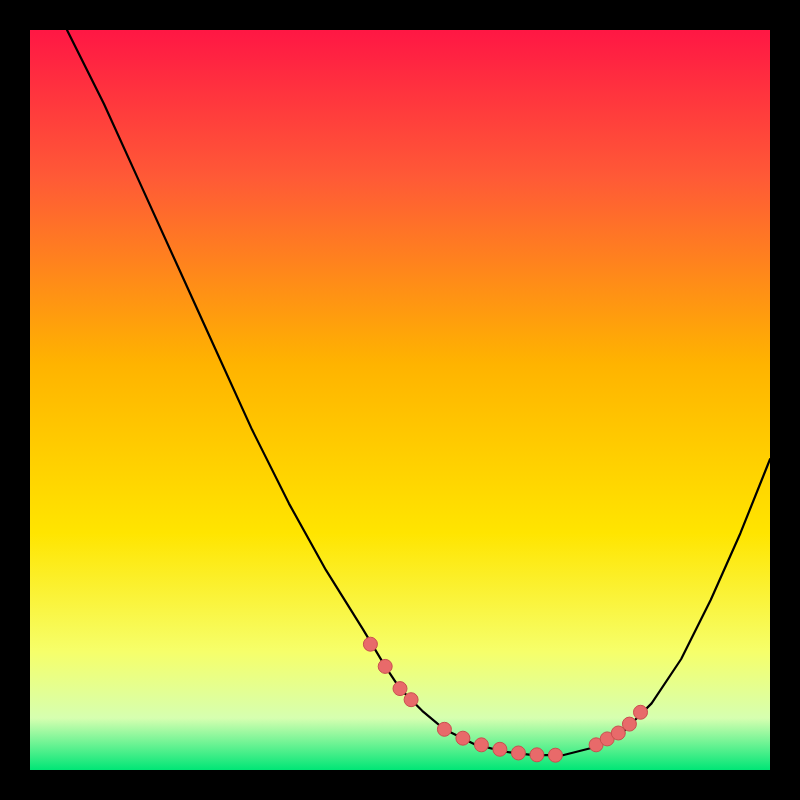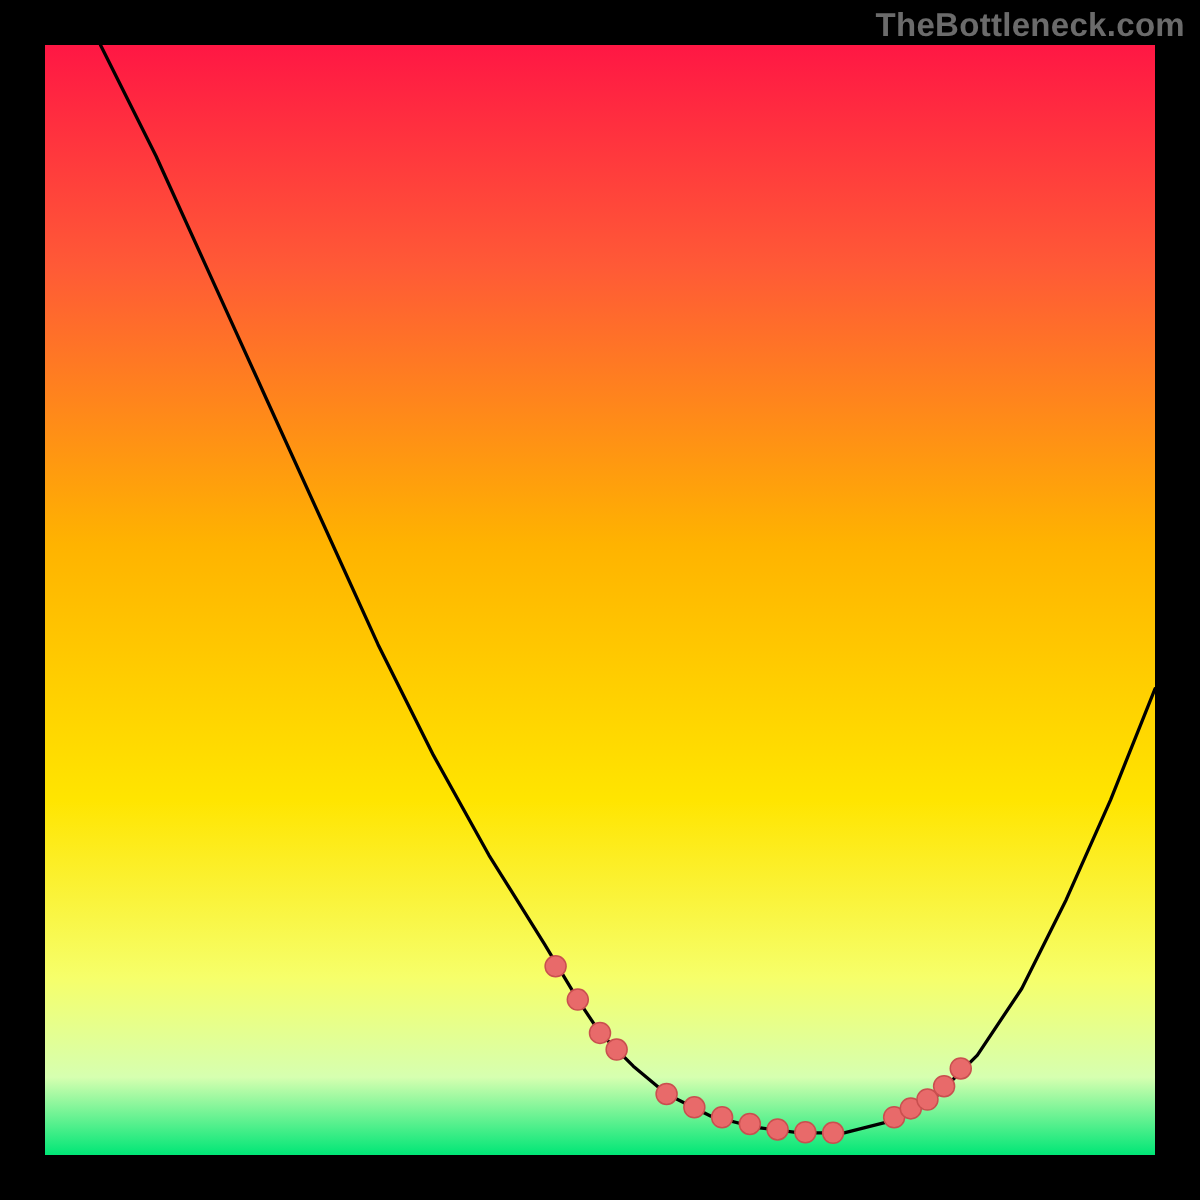--- a/index.html
+++ b/index.html
@@ -19,21 +19,20 @@
     position: absolute;
     left: 30px;
     top: 30px;
     width: 740px;
     height: 740px;
   }
 </style>
 </head>
 <body>
 <div class="container">
-  <div class="watermark">TheBottleneck.com</div>
   <svg class="plot" viewBox="0 0 740 740" preserveAspectRatio="none">
     <defs>
       <linearGradient id="bg-grad" x1="0" y1="0" x2="0" y2="1">
         <stop id="g0" offset="0%" stop-color="#ff1744"></stop>
         <stop id="g1" offset="20%" stop-color="#ff5a36"></stop>
         <stop id="g2" offset="45%" stop-color="#ffb300"></stop>
         <stop id="g3" offset="68%" stop-color="#ffe500"></stop>
         <stop id="g4" offset="84%" stop-color="#f6ff6a"></stop>
         <stop id="g5" offset="93%" stop-color="#d6ffb0"></stop>
         <stop id="g6" offset="100%" stop-color="#00e676"></stop>

